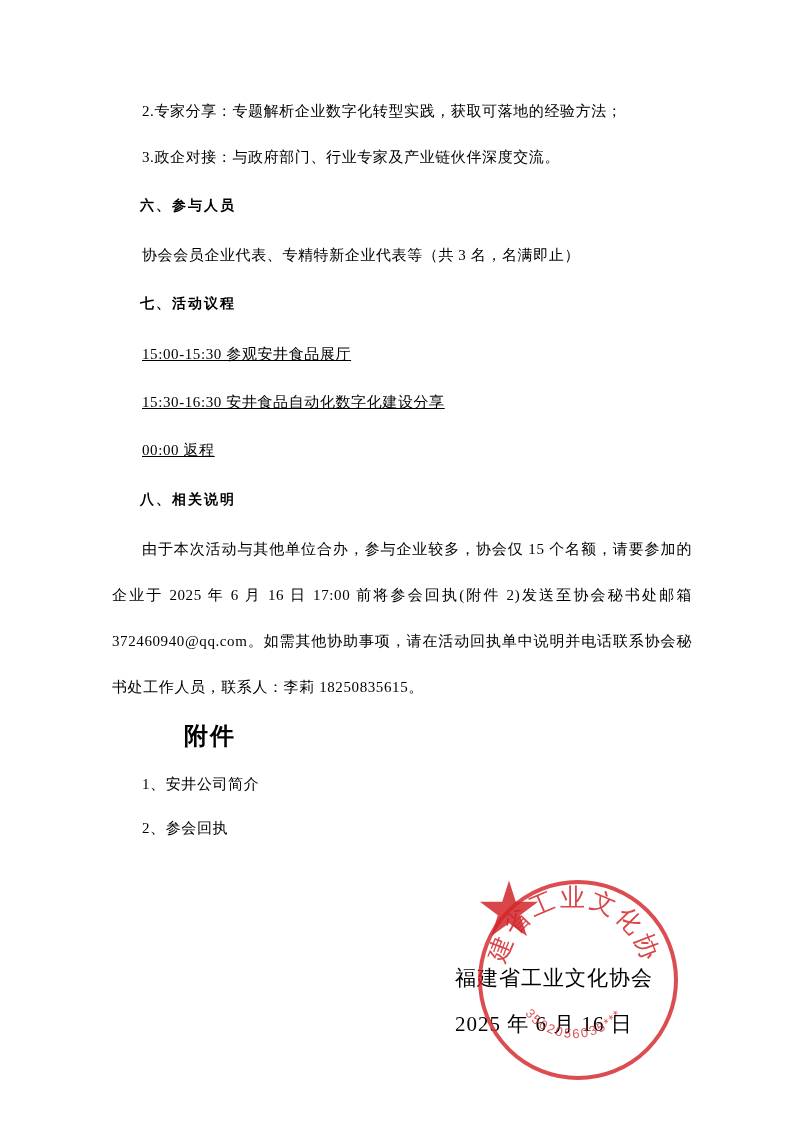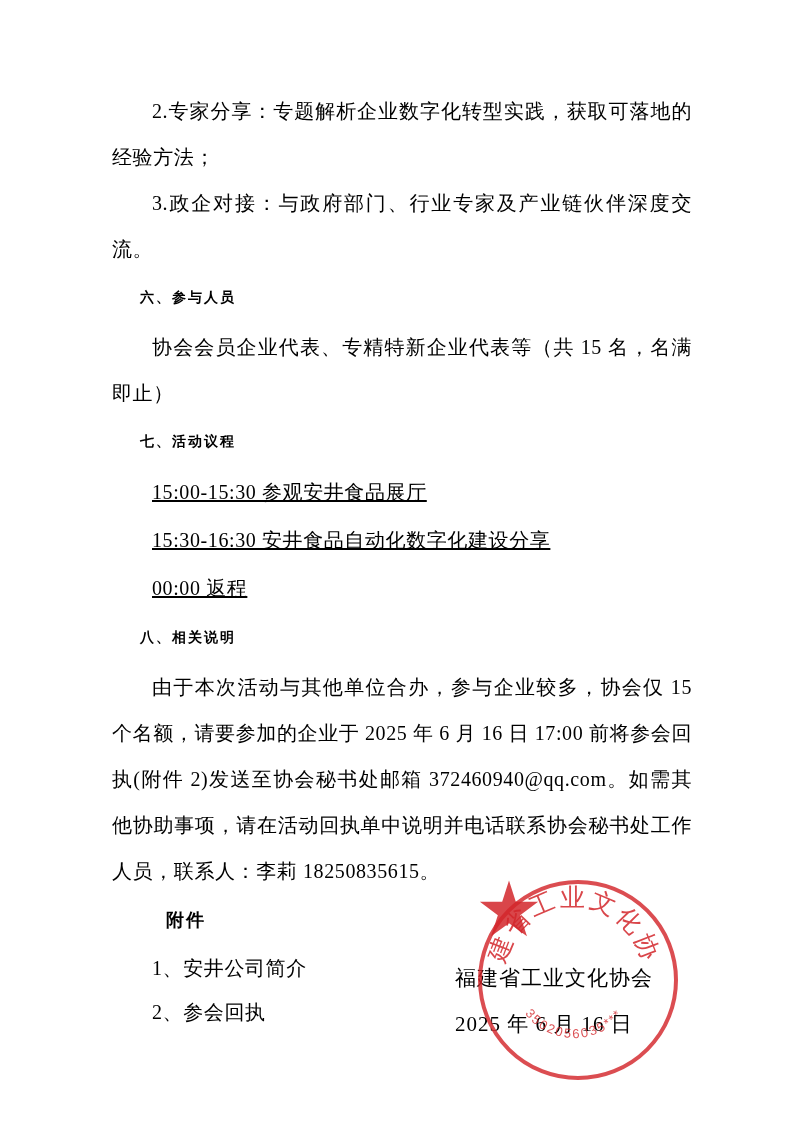--- a/index.html
+++ b/index.html
@@ -17,21 +17,21 @@
     color: #000000;
   }
   .body-area {
     position: absolute;
     left: 112px;
     top: 88px;
     width: 580px;
   }
   p {
     margin: 0;
-    font-size: 20px;
+    font-size: 15px;
     line-height: 46px;
     letter-spacing: 0.6px;
     text-align: justify;
     text-justify: inter-ideograph;
   }
   .indent2 {
     text-indent: 2em;
   }
   .heading {
     font-size: 14px;
@@ -39,21 +39,21 @@
     font-weight: bold;
     text-indent: 2em;
     letter-spacing: 2px;
   }
   .agenda-line {
     text-indent: 2em;
     line-height: 48px;
     text-decoration: underline;
   }
   .attach-title {
-    font-size: 18px;
+    font-size: 24px;
     line-height: 52px;
     font-weight: bold;
     text-indent: 3em;
     letter-spacing: 2px;
   }
   .attach-item {
     text-indent: 2em;
     line-height: 44px;
   }
   .sign-block {
@@ -105,21 +105,21 @@
 <body>
 
 <div class="page">
 
   <div class="body-area">
 
     <p class="indent2">2.专家分享：专题解析企业数字化转型实践，获取可落地的经验方法；</p>
     <p class="indent2">3.政企对接：与政府部门、行业专家及产业链伙伴深度交流。</p>
 
     <p class="heading">六、参与人员</p>
-    <p class="indent2">协会会员企业代表、专精特新企业代表等（共 15 名，名满即止）</p>
+    <p class="indent2">协会会员企业代表、专精特新企业代表等（共 3 名，名满即止）</p>
 
     <p class="heading">七、活动议程</p>
     <p class="agenda-line">15:00-15:30  参观安井食品展厅</p>
     <p class="agenda-line">15:30-16:30  安井食品自动化数字化建设分享</p>
     <p class="agenda-line">00:00  返程</p>
 
     <p class="heading">八、相关说明</p>
     <p class="indent2">由于本次活动与其他单位合办，参与企业较多，协会仅 15 个名额，请要参加的企业于 2025 年 6 月 16 日 17:00 前将参会回执(附件 2)发送至协会秘书处邮箱 372460940@qq.com。如需其他协助事项，请在活动回执单中说明并电话联系协会秘书处工作人员，联系人：李莉  18250835615。</p>
 
     <p class="attach-title">附件</p>

